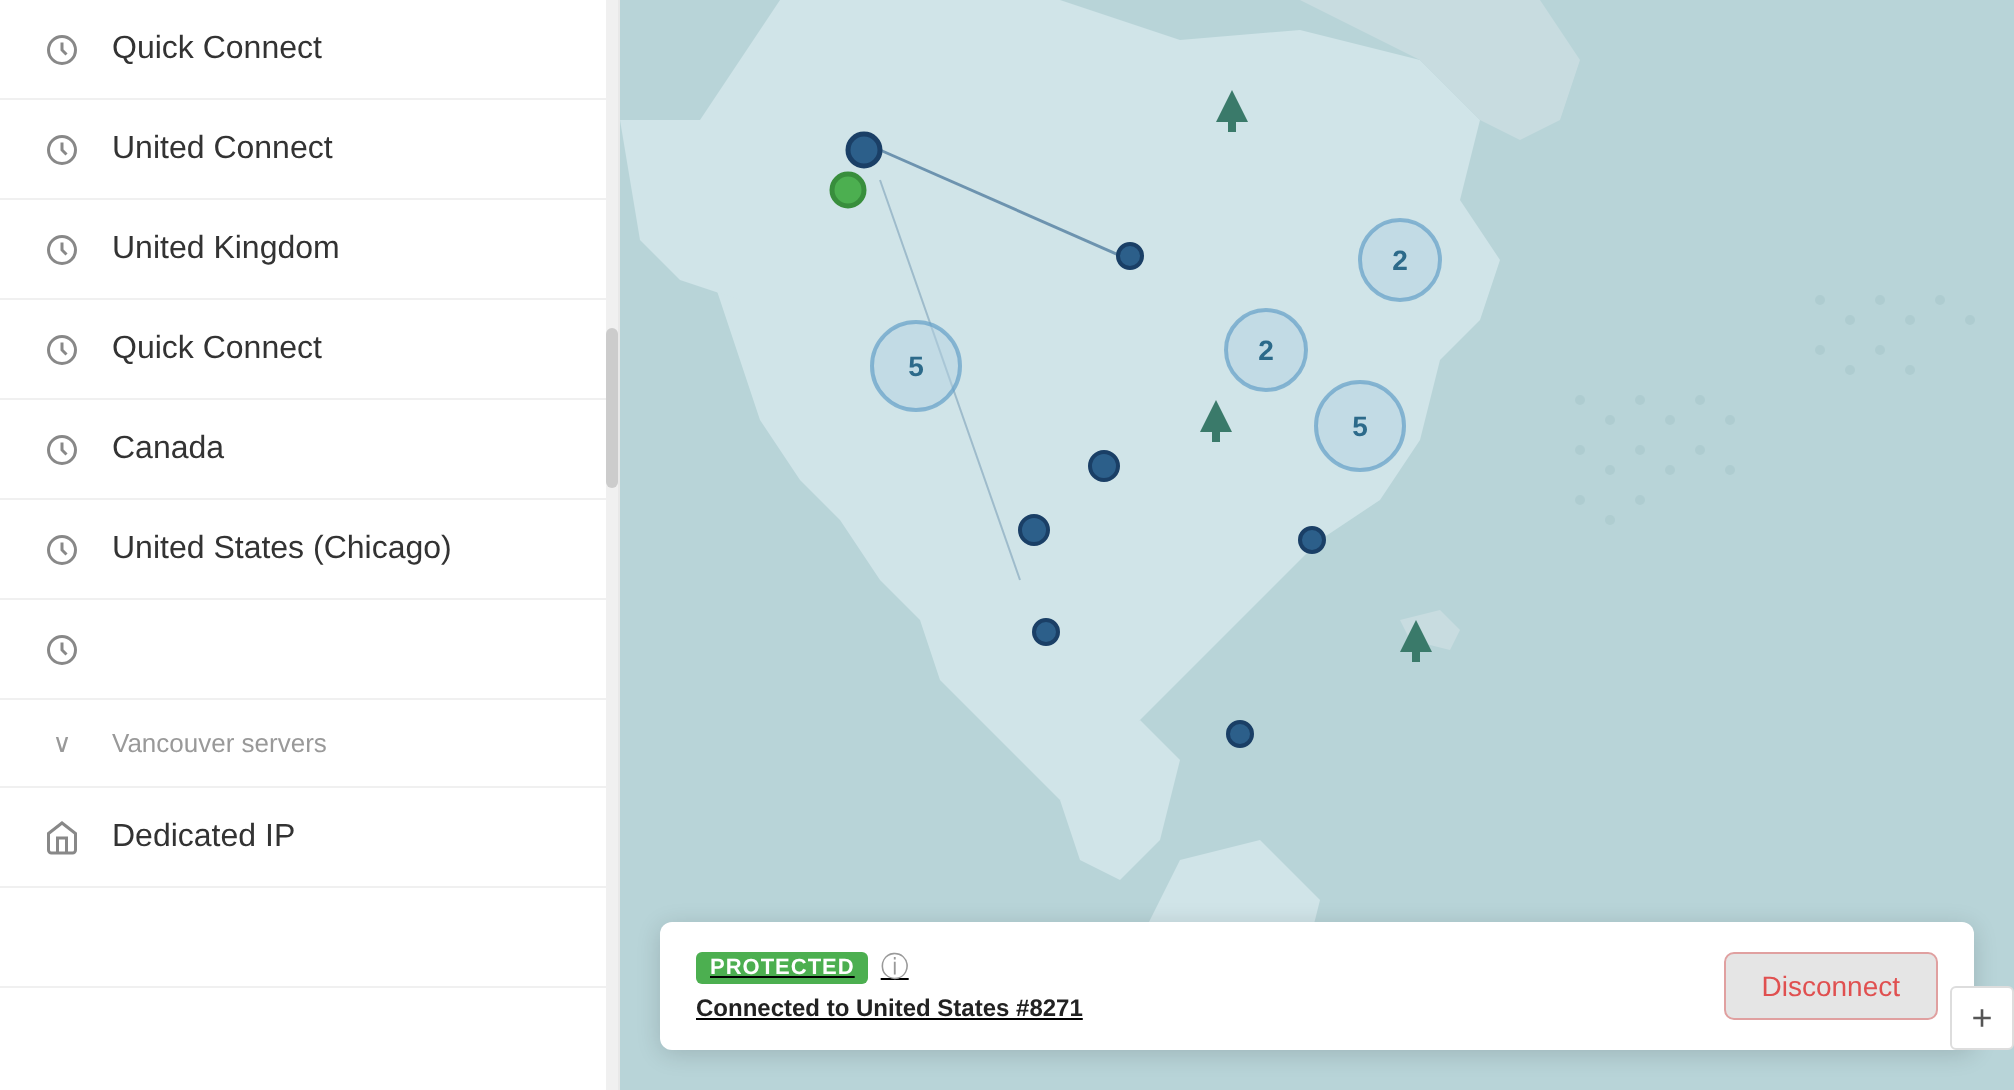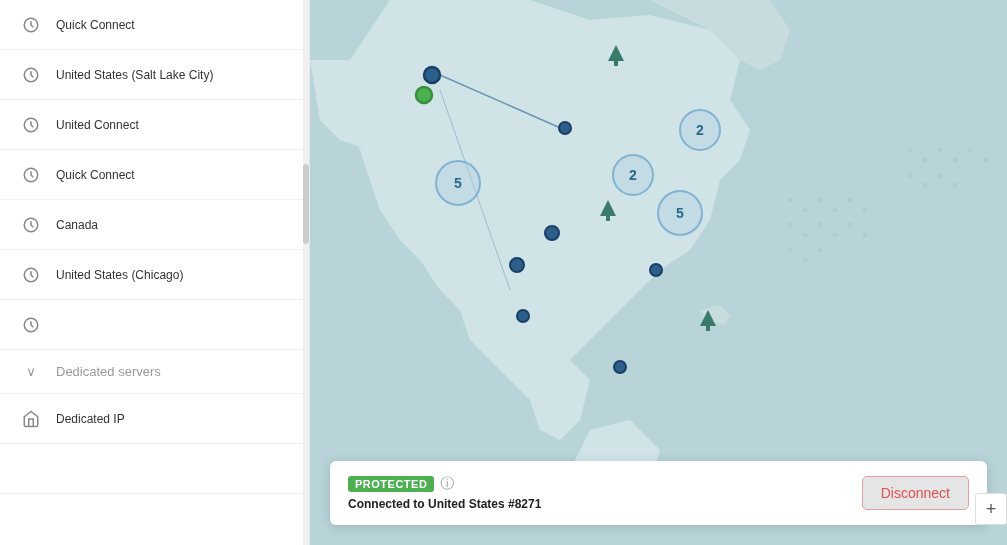--- a/index.html
+++ b/index.html
@@ -36,21 +36,21 @@
       min-width: 22px;
       margin-right: 14px;
       display: flex;
       align-items: center;
       justify-content: center;
       color: #666;
       font-size: 14px;
     }
 
     .sidebar-item .label {
-      font-size: 12px;
+      font-size: 16px;
       color: #333;
       font-weight: 400;
     }
 
     .sidebar-divider-item {
       display: flex;
       align-items: center;
       padding: 10px 20px;
       cursor: pointer;
       border-bottom: 1px solid #f0f0f0;
@@ -93,20 +93,21 @@
       align-items: center;
       justify-content: space-between;
       padding: 14px 18px;
       box-shadow: 0 2px 12px rgba(0,0,0,0.15);
     }
 
     .status-left {
       display: flex;
       flex-direction: column;
       gap: 4px;
+      text-decoration: underline;
     }
 
     .protected-badge {
       display: inline-flex;
       align-items: center;
       gap: 6px;
     }
 
     .protected-label {
       background: #4caf50;
@@ -188,40 +189,40 @@
   <div class="sidebar-item">
     <span class="icon">
       <svg class="clock-svg" viewBox="0 0 24 24" fill="none" stroke="#888" stroke-width="2">
         <circle cx="12" cy="12" r="9"></circle>
         <polyline points="12 7 12 12 15 15"></polyline>
       </svg>
     </span>
     <span class="label">Quick Connect</span>
   </div>
 
-  <div class="sidebar-item">
-    <span class="icon">
-      <svg class="clock-svg" viewBox="0 0 24 24" fill="none" stroke="#888" stroke-width="2">
-        <circle cx="12" cy="12" r="9"></circle>
-        <polyline points="12 7 12 12 15 15"></polyline>
-      </svg>
-    </span>
-    <span class="label">United States (Salt Lake City)</span>
-  </div>
 
   <div class="sidebar-item">
     <span class="icon">
       <svg class="clock-svg" viewBox="0 0 24 24" fill="none" stroke="#888" stroke-width="2">
         <circle cx="12" cy="12" r="9"></circle>
         <polyline points="12 7 12 12 15 15"></polyline>
       </svg>
     </span>
     <span class="label">United Connect</span>
   </div>
 
+  <div class="sidebar-item">
+    <span class="icon">
+      <svg class="clock-svg" viewBox="0 0 24 24" fill="none" stroke="#888" stroke-width="2">
+        <circle cx="12" cy="12" r="9"></circle>
+        <polyline points="12 7 12 12 15 15"></polyline>
+      </svg>
+    </span>
+    <span class="label">United Kingdom</span>
+  </div>
 
   <div class="sidebar-item">
     <span class="icon">
       <svg class="clock-svg" viewBox="0 0 24 24" fill="none" stroke="#888" stroke-width="2">
         <circle cx="12" cy="12" r="9"></circle>
         <polyline points="12 7 12 12 15 15"></polyline>
       </svg>
     </span>
     <span class="label">Quick Connect</span>
   </div>
@@ -251,21 +252,21 @@
     <span class="icon">
       <svg class="clock-svg" viewBox="0 0 24 24" fill="none" stroke="#888" stroke-width="2">
         <circle cx="12" cy="12" r="9"></circle>
         <polyline points="12 7 12 12 15 15"></polyline>
       </svg>
     </span>
   </div>
 
   <div class="sidebar-divider-item">
     <span class="icon" style="font-size:13px; color:#999;">∨</span>
-    <span class="label">Dedicated servers</span>
+    <span class="label">Vancouver servers</span>
   </div>
 
   <div class="sidebar-item">
     <span class="icon">
       <svg width="18" height="18" viewBox="0 0 24 24" fill="none" stroke="#888" stroke-width="2">
         <path d="M3 9l9-7 9 7v11a2 2 0 0 1-2 2H5a2 2 0 0 1-2-2z"></path>
         <polyline points="9 22 9 12 15 12 15 22"></polyline>
       </svg>
     </span>
     <span class="label">Dedicated IP</span>

